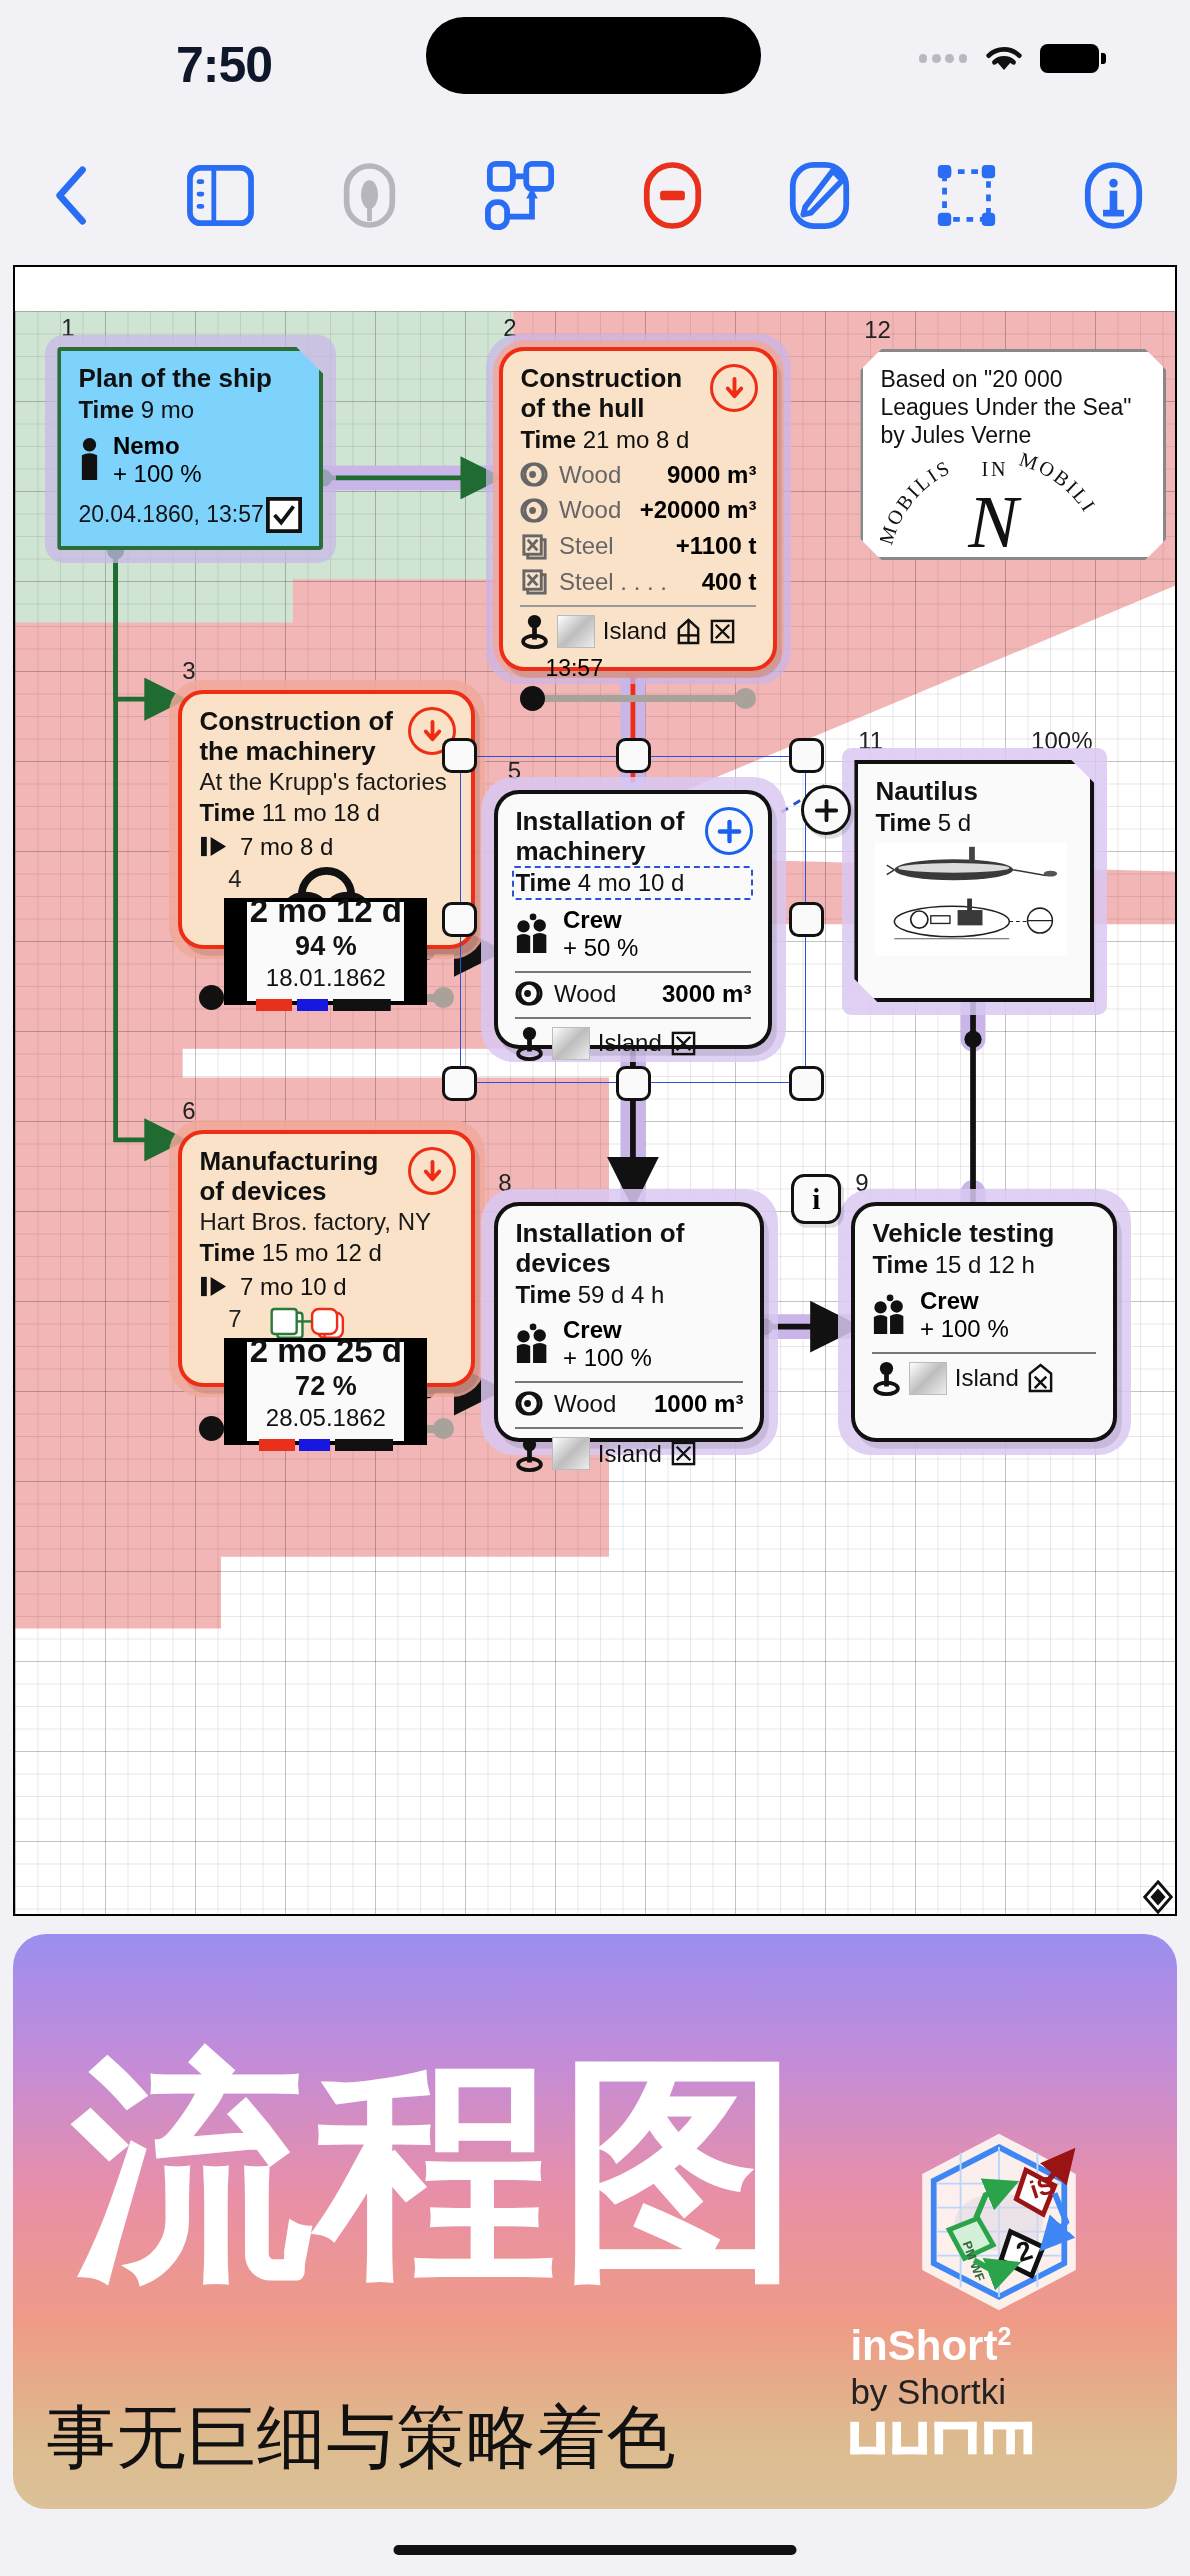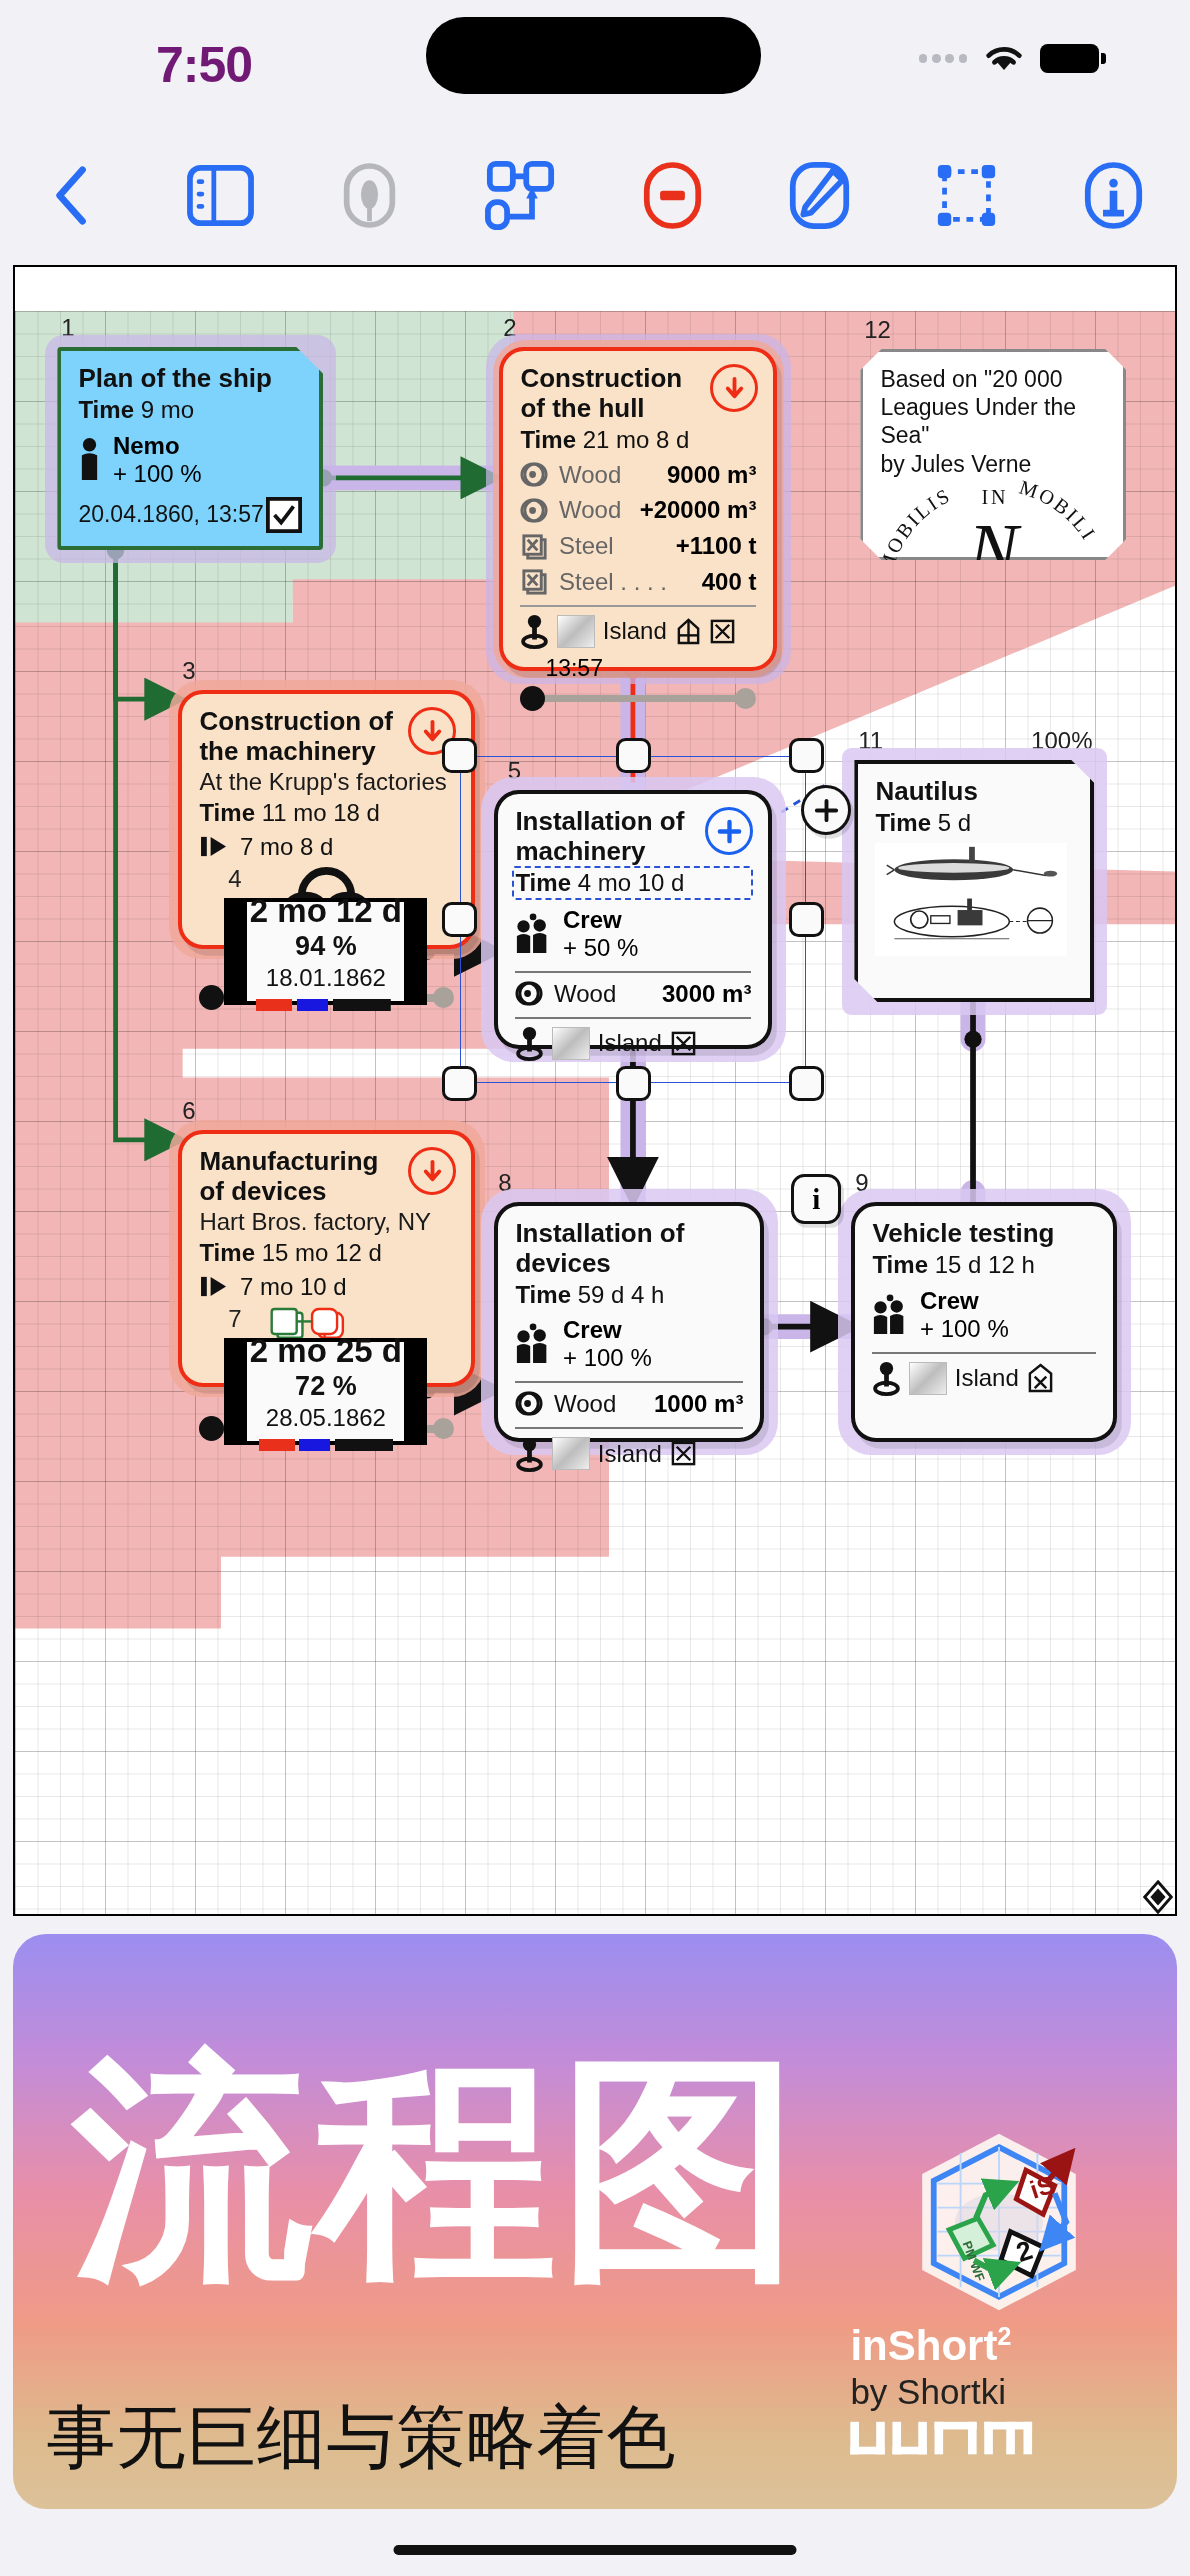--- a/index.html
+++ b/index.html
@@ -8,22 +8,22 @@
     background:#f1f1f6;
     font-family:"Liberation Sans", sans-serif;
     -webkit-font-smoothing:antialiased;
     position:relative;
     overflow:hidden;
   }
 
   
   #statusbar { position:absolute; left:0; top:0; width:1190px; height:134px; }
   #status-time {
-    position:absolute; left:156px; top:36px;
-    font-size:50px; font-weight:600; color:#701a75; letter-spacing:-1px;
+    position:absolute; left:176px; top:36px;
+    font-size:50px; font-weight:600; color:#0f172a; letter-spacing:-1px;
   }
   #dynamic-island {
     position:absolute; left:426px; top:17px; width:335px; height:77px;
     background:#000; border-radius:38px;
   }
   #status-right { position:absolute; right:91px; top:43px; display:flex; align-items:center; gap:15.3px; }
   .sig-dots { display:flex; gap:4.8px; align-items:center; }
   .sig-dots i { display:block; width:8.6px; height:8.6px; border-radius:50%; background:#b9b9c2; }
   #wifi-icon { width:42px; height:31px; }
   #battery-icon { width:59px; height:29px; background:#000; border-radius:7.7px; position:relative; }
@@ -449,21 +449,21 @@
         </div>
         <div style="font-size:23px;margin-top:5.8px;padding-left:25px;">13:57</div>
         <div class="slider">
           <div class="track"></div>
           <div class="knob-l"></div>
           <div class="knob-r"></div>
         </div>
       </div>
     </div>
 
-    <div class="node" style="left:845px; top:38px; width:266px; height:211px;">
+    <div class="node" style="left:845px; top:38px; width:306px; height:211px;">
       <div class="node-num">12</div>
       <div class="card plain" style="clip-path:polygon(21px 0,calc(100% - 21px) 0,100% 21px,100% calc(100% - 21px),calc(100% - 21px) 100%,21px 100%,0 calc(100% - 21px),0 21px); box-shadow:none;">
         <div style="font-size:23px;line-height:1.22;color:#111;">
           <div>Based on "20 000</div>
           <div>Leagues Under the Sea"</div>
           <div>by Jules Verne</div>
         </div>
         <svg width="230" height="115" viewBox="0 0 240 120" style="margin-top:1.9px;">
           <defs>
               <path id="arcL" d="M10,115 A112,112 0 0 1 115,12"></path>

